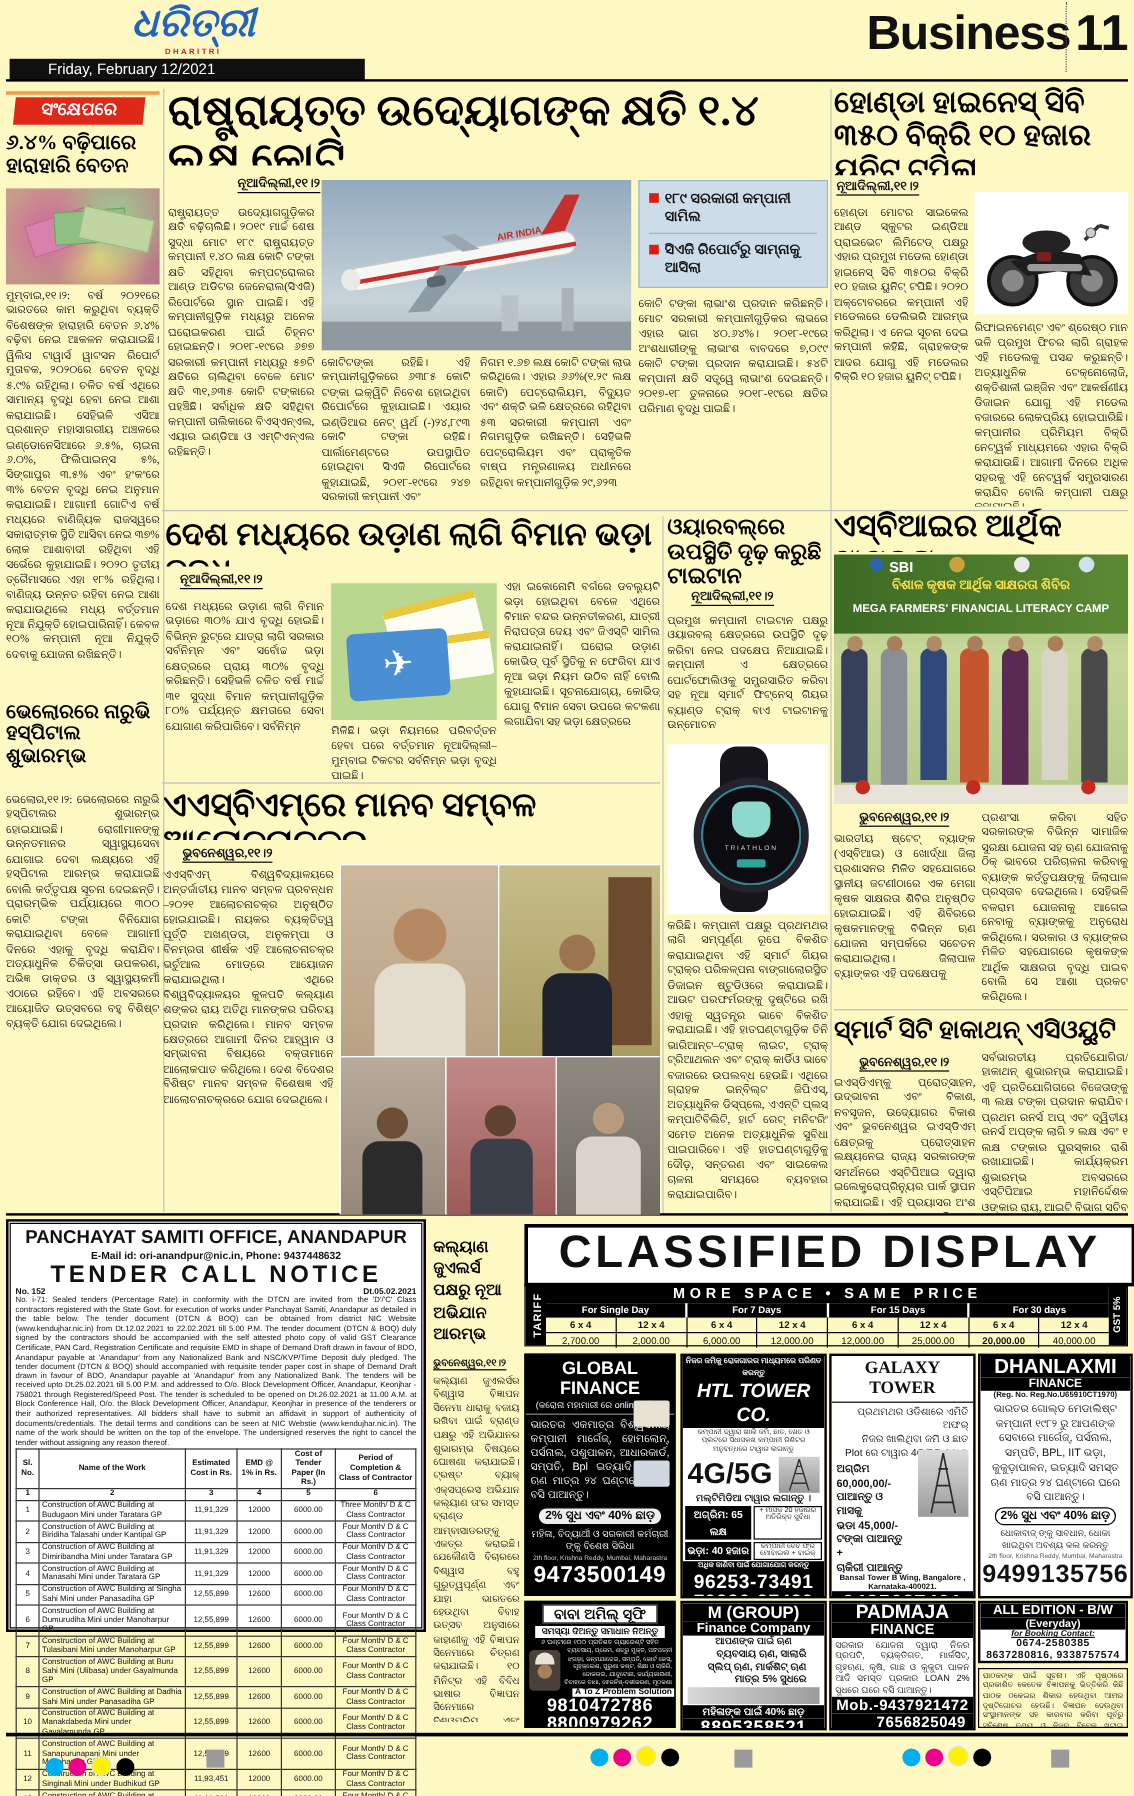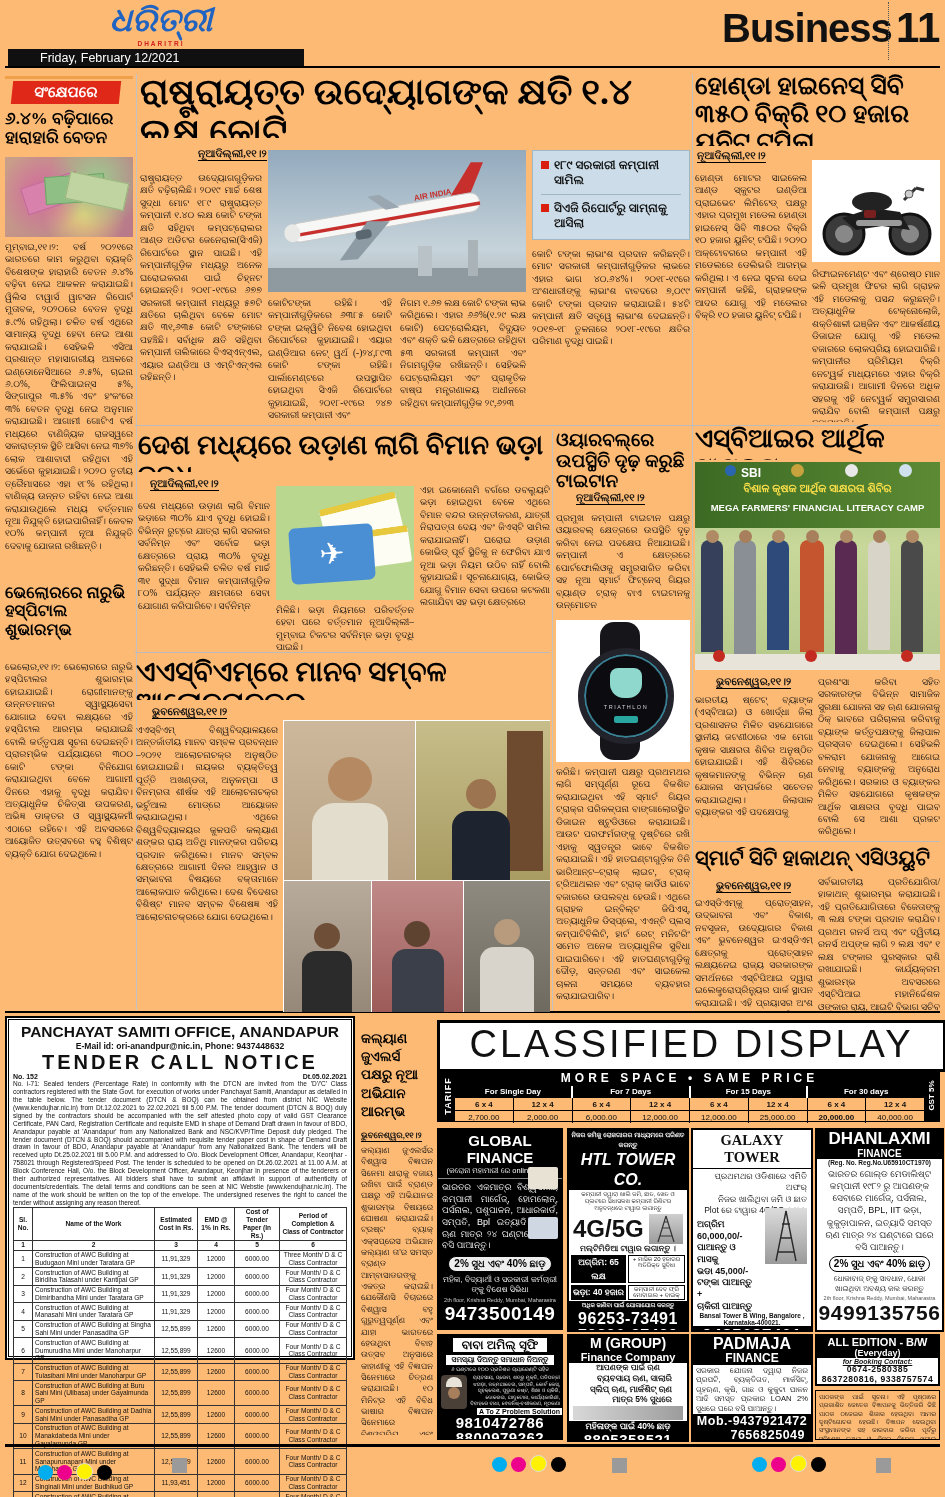--- a/index.html
+++ b/index.html
@@ -1,16 +1,16 @@
 <!DOCTYPE html>
 <html><head>
 <meta charset="utf-8">
 <style>
   html,body{margin:0;padding:0;background:#ddd}
-  .page{position:relative;width:945px;height:1497px;background:#fdba74;margin:0 auto;overflow:hidden;
+  .page{position:relative;width:945px;height:1497px;background:#fef9c3;margin:0 auto;overflow:hidden;
         font-family:"Liberation Serif",serif;color:#111}
   .abs{position:absolute}
   .ob{font-size:9.3px;line-height:1.34;text-align:justify;overflow:hidden;word-break:break-word}
   .obs{font-size:8.4px;line-height:1.35;text-align:justify;overflow:hidden;word-break:break-word}
   .hd{font-weight:bold;line-height:1.12;overflow:hidden;color:#000}
   .dl{font-weight:bold;font-size:10.5px}
   .dl span{border-bottom:1.2px solid #000;padding-bottom:1px}
   .vr{position:absolute;width:1px;background:#c2c2c2}
   .hr{position:absolute;height:1px;background:#bbb}
   .photo{position:absolute;overflow:hidden}
@@ -372,21 +372,21 @@
         </tbody>
     </table>
 
   </div>
 
   <div class="abs hd" style="left:361px;top:1030px;width:72px;height:96px;font-size:13.5px;line-height:1.35">କଲ୍ୟାଣ ଜୁଏଲର୍ସ ପକ୍ଷରୁ ନୂଆ ଅଭିଯାନ ଆରମ୍ଭ</div>
   <div class="abs dl" style="left:361px;top:1130px;font-size:8.5px"><span>ଭୁବନେଶ୍ୱର,୧୧।୨</span></div>
   <div class="abs obs" style="left:361px;top:1145px;width:72px;height:290px">କଲ୍ୟାଣ ଜୁଏଲର୍ସର ବିଶ୍ୱାସ ବିଜ୍ଞାପନ ସିନେମା ଧାରାକୁ ବଜାୟ ରଖିବା ପାଇଁ ବ୍ରାଣ୍ଡ ପକ୍ଷରୁ ଏହି ଅଭିଯାନର ଶୁଭାରମ୍ଭ ବିଷୟରେ ଘୋଷଣା କରାଯାଇଛି। ଟ୍ରଷ୍ଟ ବ୍ୟାକ୍ ଏକ୍ସପ୍ରେସ ଅଭିଯାନ କଲ୍ୟାଣ ତା'ର ସମସ୍ତ ବ୍ରାଣ୍ଡ ଆମ୍ବାସାଡରଙ୍କୁ ଏକତ୍ର କରାଇଛି। ଯେକୌଣସି ବିଚାରରେ ବିଶ୍ୱାସ ବହୁ ଗୁରୁତ୍ୱପୂର୍ଣ୍ଣ ଏବଂ ଯାହା ଭାରତରେ ହେଉଥିବା ବିବାହ ଉତ୍ସବ ଅନୁସାରେ କାହାଣୀକୁ ଏହି ବିଜ୍ଞାପନ ସିନେମାରେ ଚିତ୍ରଣ କରାଯାଇଛି। ୧୦ ମିନିଟ୍‌ର ଏହି ବିବିଧ ଭାଷାର ବିଜ୍ଞାପନ ସିନେମାରେ ବିଶ୍ୱପ୍ରିୟ ଏବଂ ଆଞ୍ଚଳିକ ବ୍ରାଣ୍ଡ ଆମ୍ବାସାଡରମାନେ ମଧ୍ୟ ଏକତ୍ର ହୋଇଛନ୍ତି। ଜୟା ବଚ୍ଚନଙ୍କ ବାକ୍ୟ 'ଭରସା ରଖ' ଠାରୁ ଆରମ୍ଭକରି ଅମିତାଭଙ୍କ ଗମ୍ଭୀର ସ୍ୱରରେ 'ଭରସା ହିଁ ସବୁ କିଛି' ଆଦି ଏହି ବିଜ୍ଞାପନ ସିନେମାରେ ବିଭିନ୍ନ ପ୍ରକାର ଆବେଗ ଦେଖିବାକୁ ମିଳିବ।</div>
 
   <div class="abs cl-frame sans" style="left:437px;top:1020px;width:503px;height:46px">
-    <div style="font-weight:normal;font-size:38px;letter-spacing:3px;text-align:center;line-height:42px">CLASSIFIED DISPLAY</div>
+    <div style="font-weight:bold;font-size:38px;letter-spacing:3px;text-align:center;line-height:42px">CLASSIFIED DISPLAY</div>
   </div>
   <div class="abs sans" style="left:437px;top:1070px;width:503px;height:52px;border:1.5px solid #000;display:flex;box-sizing:border-box">
     <div class="blackbar" style="width:17px;position:relative">
       <span style="position:absolute;left:-9px;top:20px;transform:rotate(-90deg);font-size:9px;letter-spacing:1px">TARIFF</span>
     </div>
     <div style="flex:1;display:flex;flex-direction:column">
       <div class="blackbar" style="height:15px;font-size:12px;line-height:15px;letter-spacing:4px">MORE SPACE • SAME PRICE</div>
       <div style="display:flex;height:12px">
         <div class="blackbar" style="flex:1;font-size:8px;line-height:12px;border-right:2px solid #fff">For Single Day</div>
         <div class="blackbar" style="flex:1;font-size:8px;line-height:12px;border-right:2px solid #fff">For 7 Days</div>

